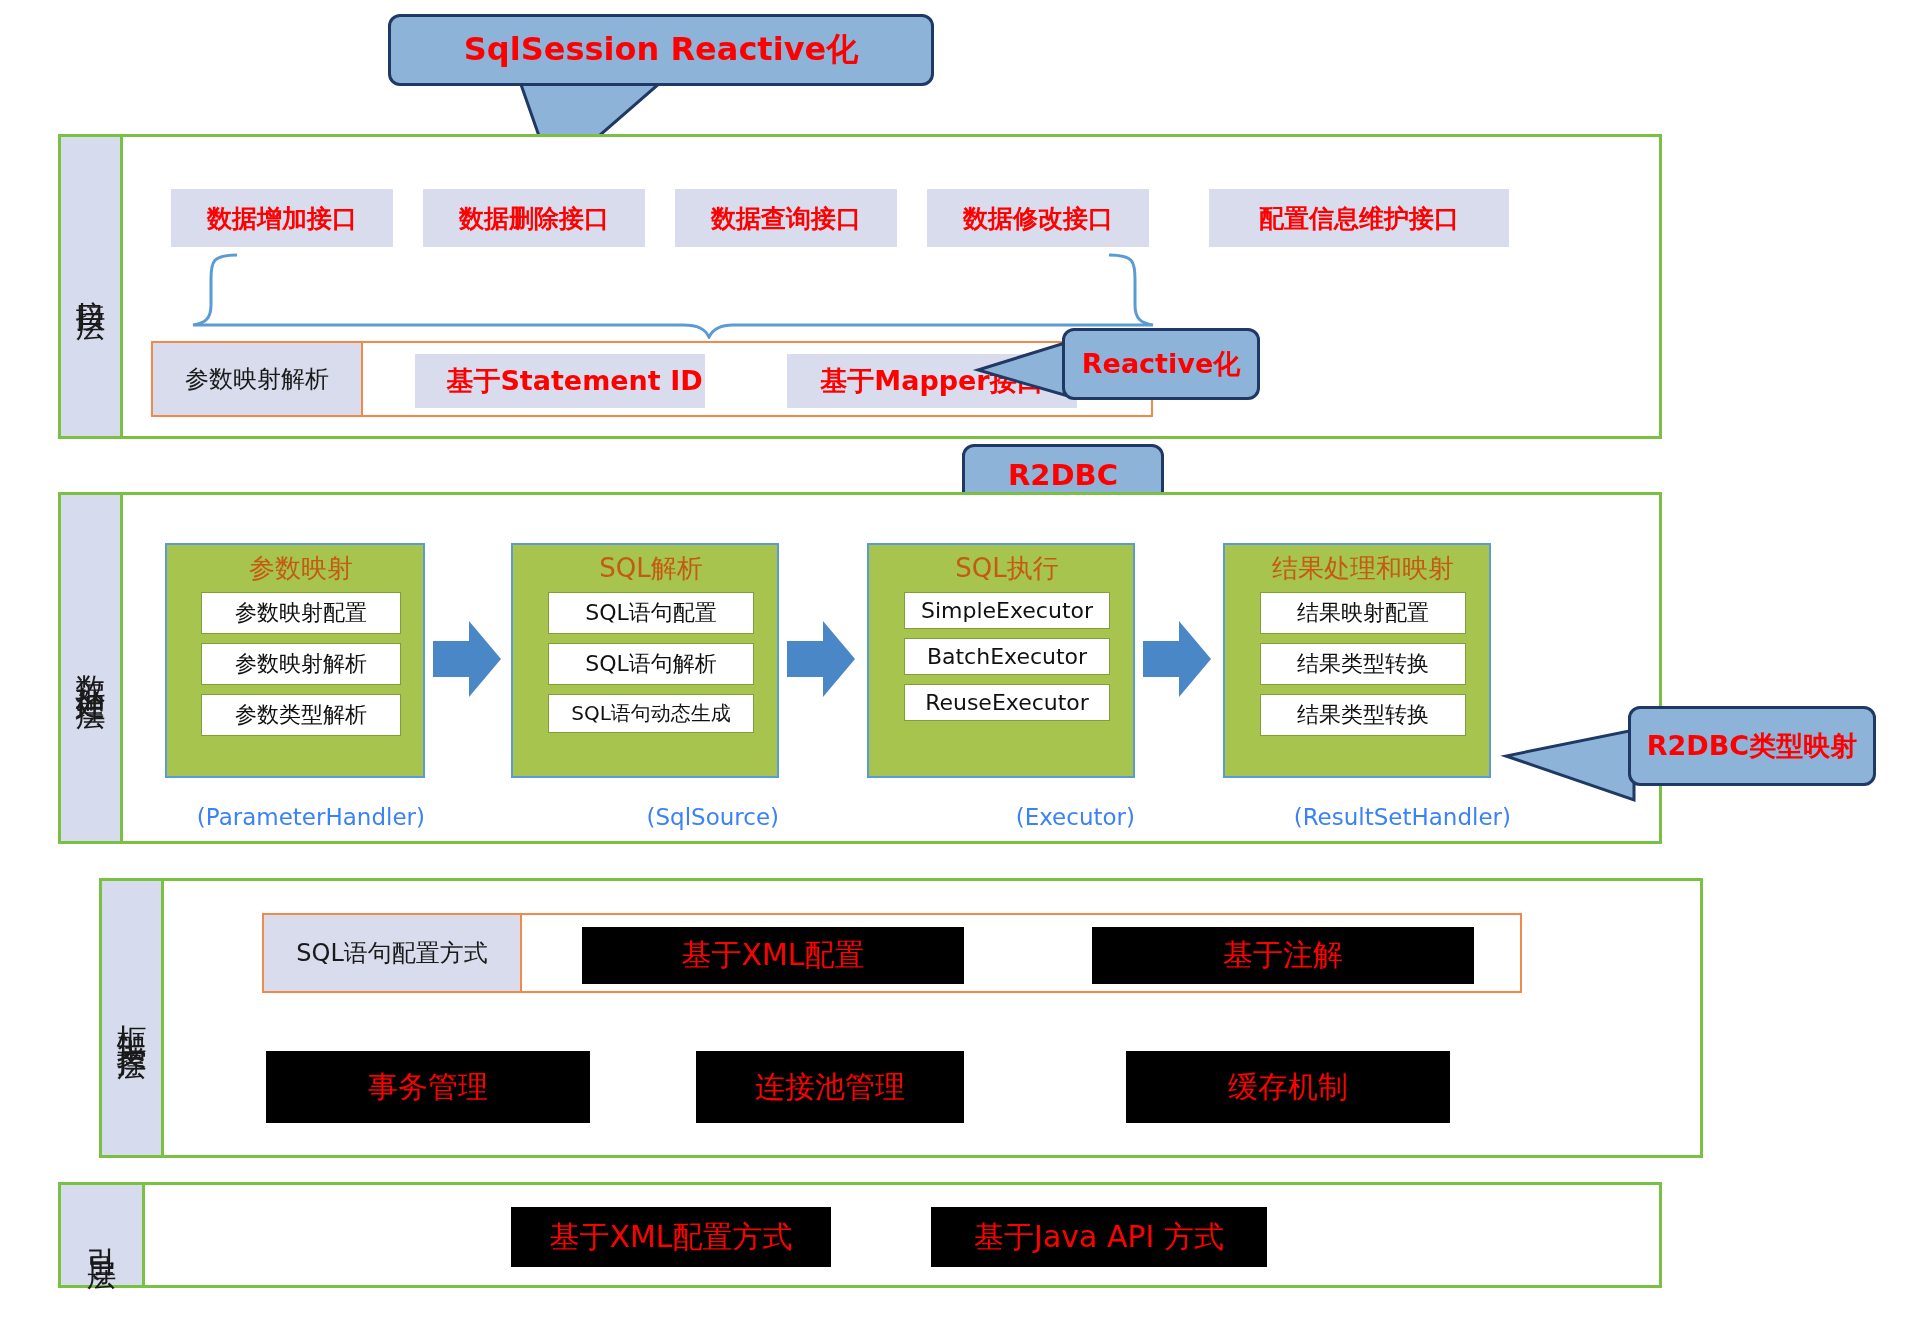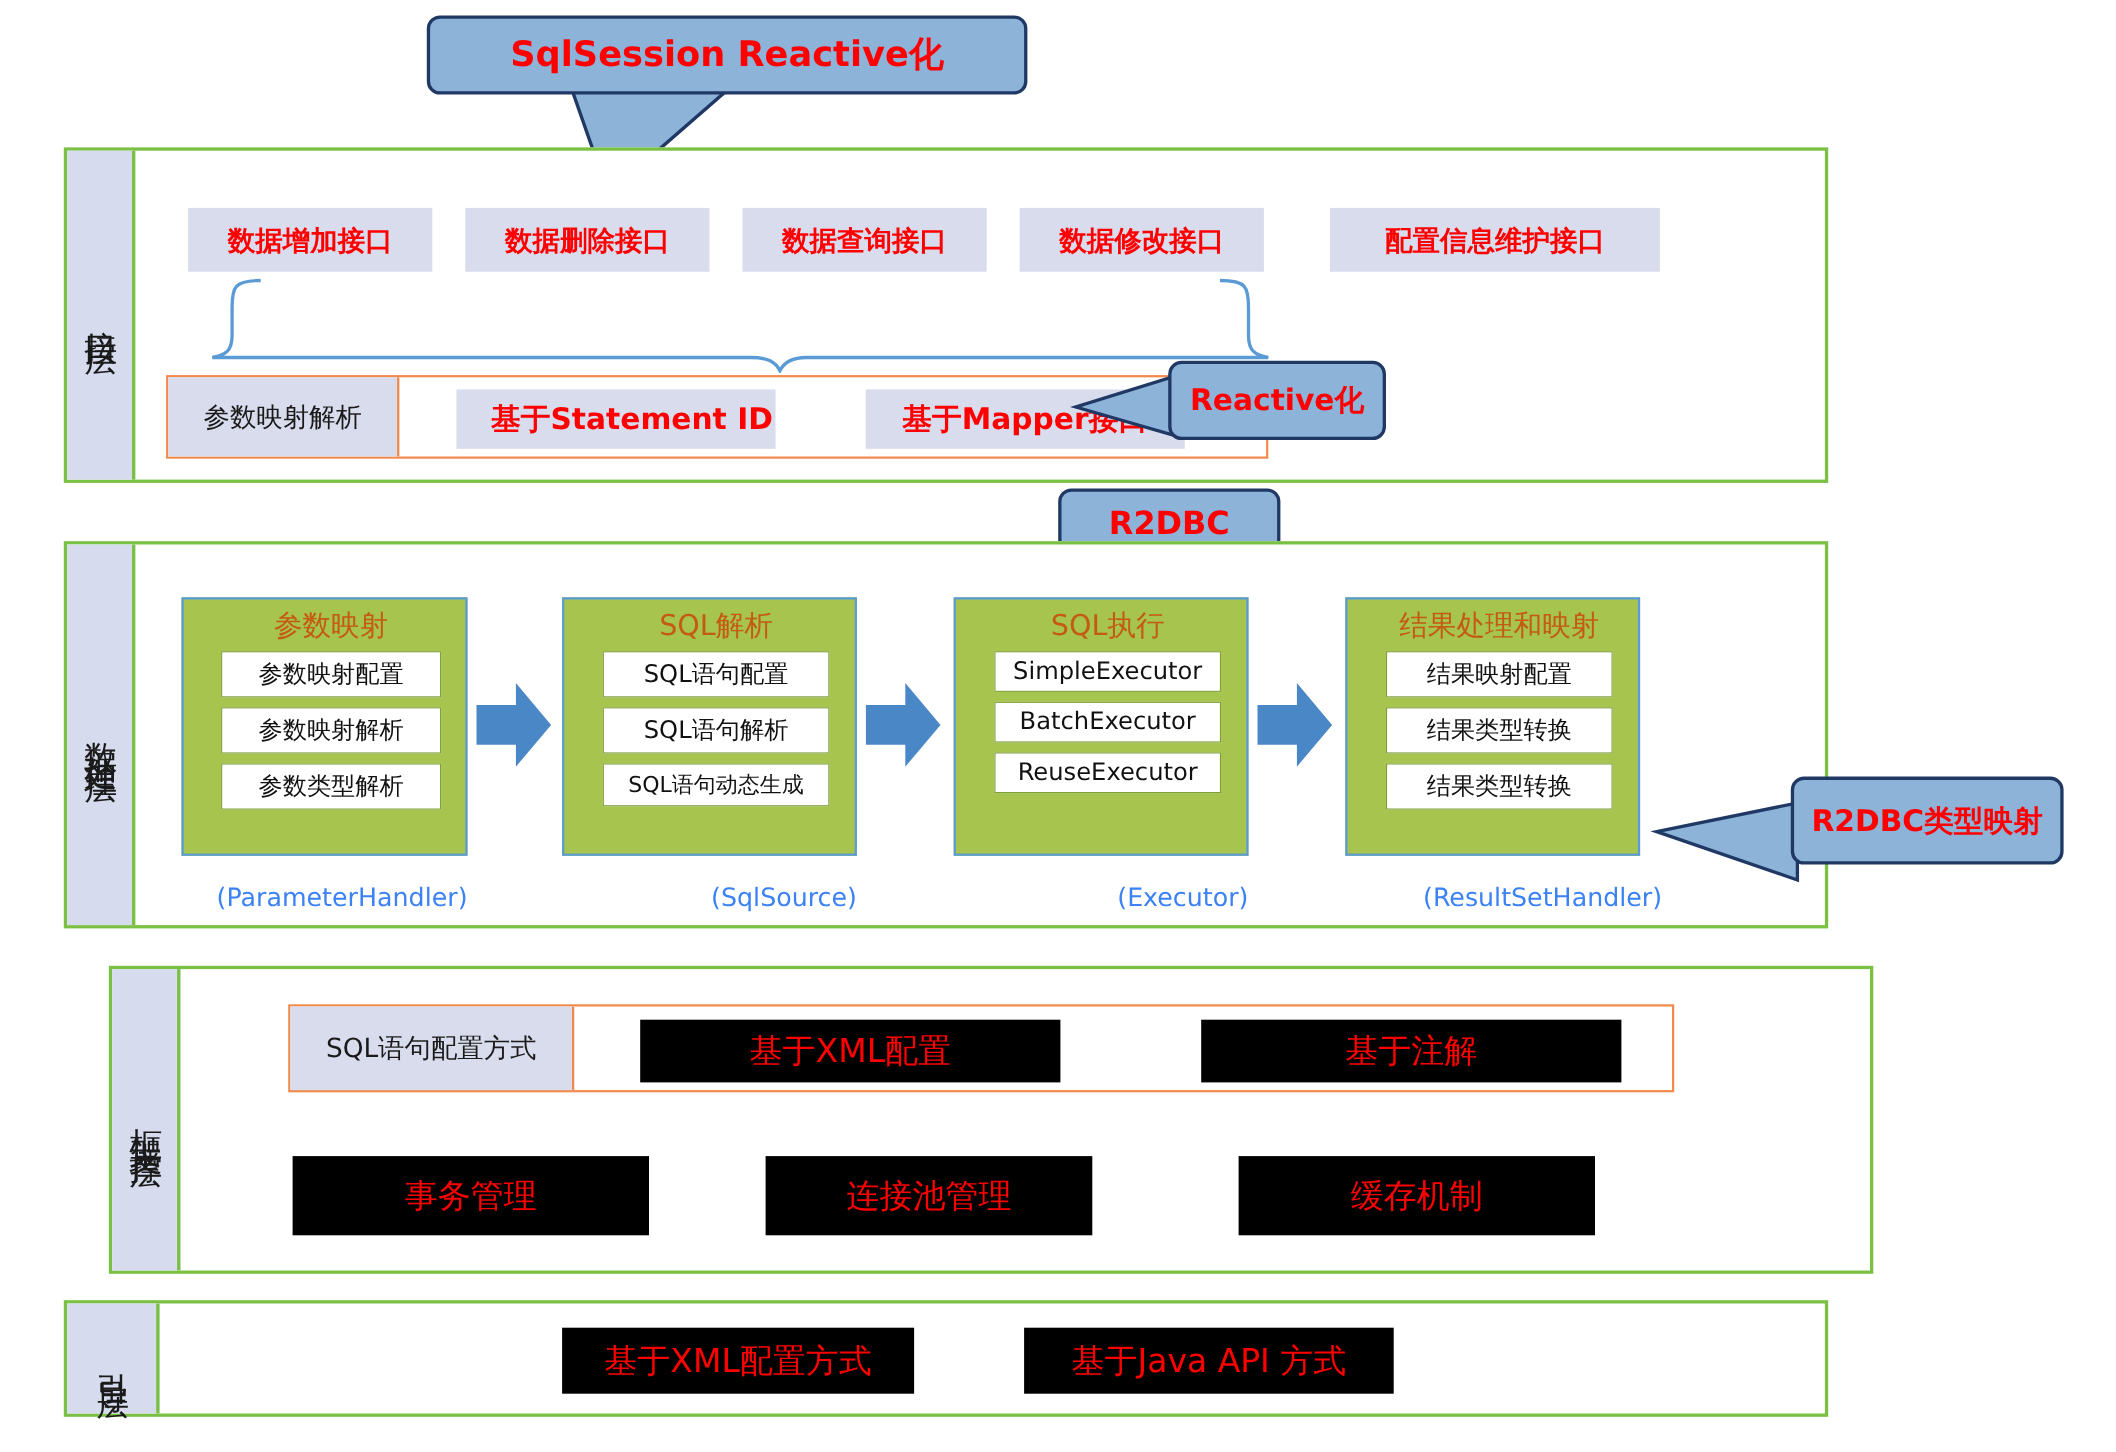--- a/index.html
+++ b/index.html
@@ -196,21 +196,21 @@
       <span>框架支撑层</span>
     </div>
 
     <div class="orange-group" style="left:160px;top:32px;width:1260px;height:80px;">
       <div class="orange-head" style="width:258px;">SQL语句配置方式</div>
       <div class="chip-grey" style="left:318px;top:12px;width:382px;height:57px;">基于XML配置</div>
       <div class="chip-grey" style="left:828px;top:12px;width:382px;height:57px;">基于注解</div>
     </div>
 
     <div class="chip-grey" style="left:164px;top:170px;width:324px;height:72px;">事务管理</div>
-    <div class="chip-grey" style="left:594px;top:170px;width:297px;height:72px;">连接池管理</div>
+    <div class="chip-grey" style="left:594px;top:170px;width:268px;height:72px;">连接池管理</div>
     <div class="chip-grey" style="left:1024px;top:170px;width:324px;height:72px;">缓存机制</div>
   </div>
 
   <div class="layer" style="left:58px;top:1182px;width:1604px;height:106px;">
     <div class="layer-label" style="width:84px;">
       <span>引导层</span>
     </div>
     <div class="chip-grey" style="left:450px;top:22px;width:320px;height:60px;">基于XML配置方式</div>
     <div class="chip-grey" style="left:870px;top:22px;width:336px;height:60px;">基于Java API 方式</div>
   </div>

